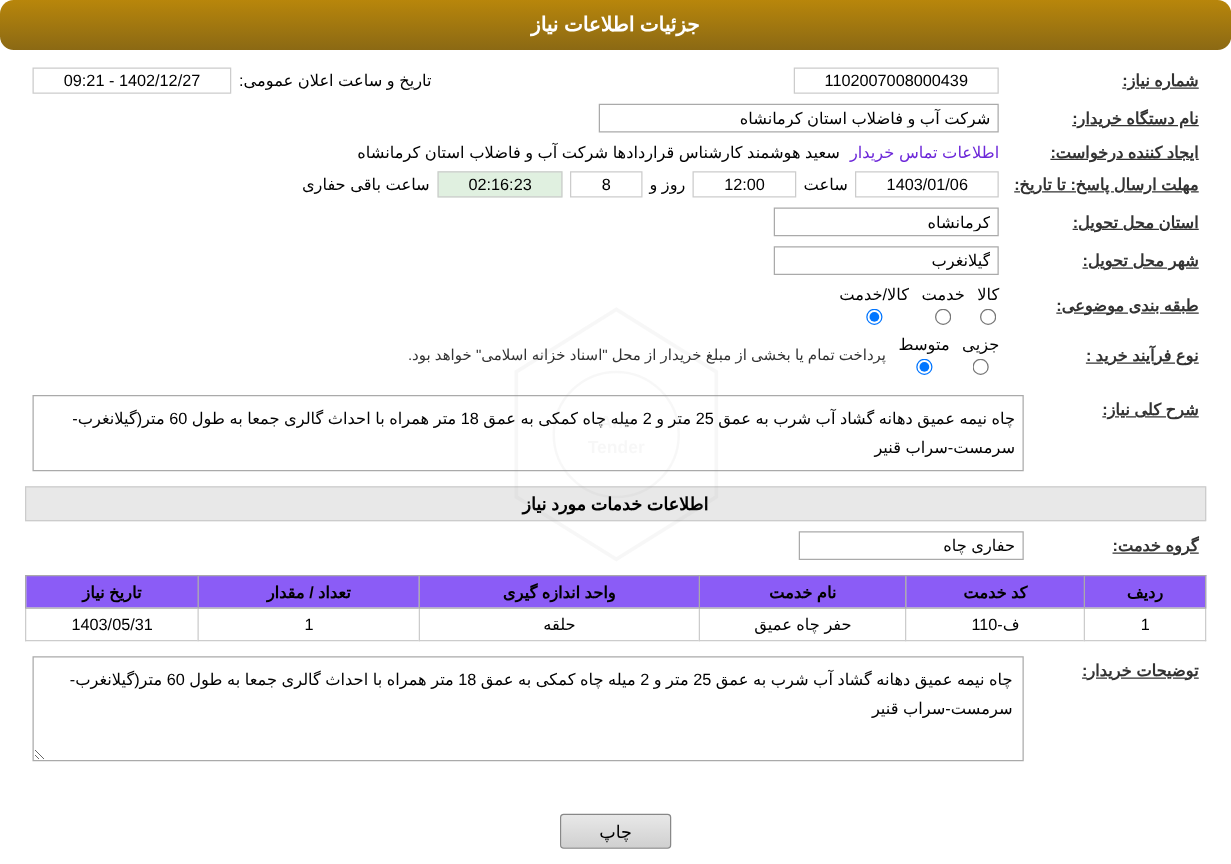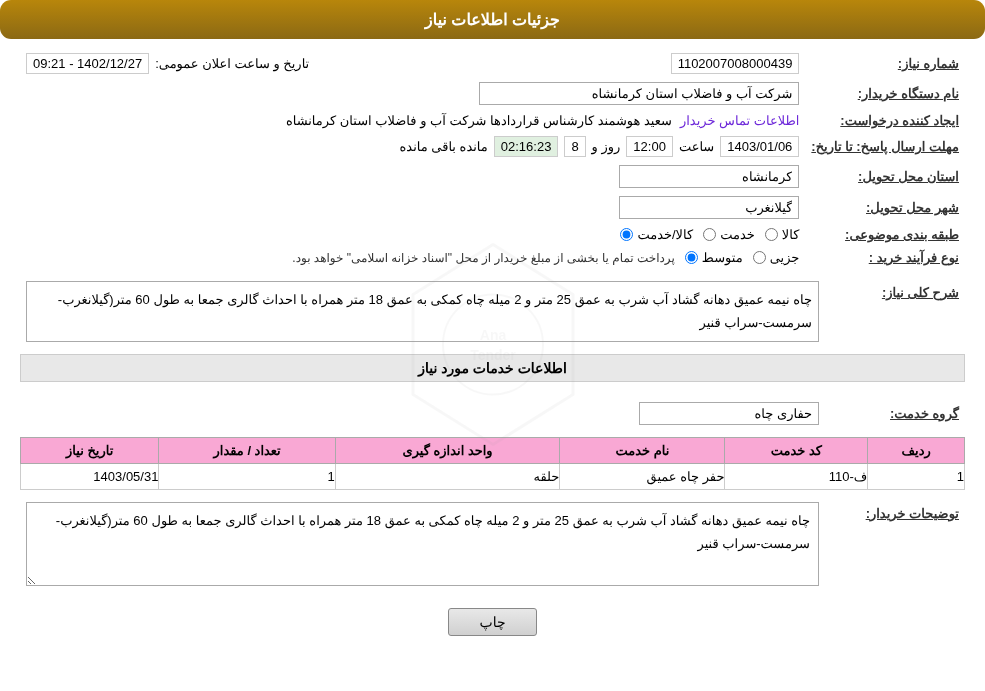--- a/index.html
+++ b/index.html
@@ -62,20 +62,21 @@
     .radio-row {
       display: flex;
       align-items: center;
       gap: 10px;
       direction: rtl;
     }
     .radio-item {
       display: flex;
       align-items: center;
       gap: 4px;
+      flex-direction: column;
     }
     .note-text {
       color: #333;
       font-size: 12px;
     }
     .description-box {
       border: 1px solid #aaa;
       background: #fff;
       padding: 6px;
       font-size: 13px;
@@ -85,37 +86,38 @@
       width: 100%;
       min-height: 55px;
     }
     .section-header {
       background: #e8e8e8;
       border: 1px solid #ccc;
       font-weight: bold;
       text-align: center;
       padding: 5px;
       font-size: 14px;
-      margin-bottom: 16px;
+      margin-bottom: 4px;
     }
     .services-table {
       width: 100%;
       border-collapse: collapse;
       margin-bottom: 8px;
     }
     .services-table th {
-      background: #f9a8d4;
+      background: #8b5cf6;
       border: 1px solid #aaa;
       padding: 5px 8px;
       text-align: center;
       font-weight: bold;
     }
     .services-table td {
       border: 1px solid #ccc;
       padding: 5px 0;
+      text-align: center;
     }
     .services-table tr:nth-child(even) td { background: #f9f9f9; }
     .buyer-notes-box {
       border: 1px solid #aaa;
       background: #fff;
       padding: 6px 8px;
       direction: rtl;
       text-align: right;
       line-height: 1.8;
       font-size: 13px;
@@ -130,41 +132,42 @@
       margin-top: 15px;
       margin-bottom: 10px;
     }
     .btn {
       padding: 5px 30px;
       font-size: 14px;
       font-family: Tahoma, Arial, sans-serif;
       cursor: pointer;
       border: 1px solid #888;
       border-radius: 3px;
+      margin-top: 20px;
     }
     .btn-print {
       background: linear-gradient(to bottom, #e8e8e8, #d0d0d0);
     }
     .btn-back {
       background: linear-gradient(to bottom, #f5c6c6, #e8a0a0);
     }
     .watermark {
       position: absolute;
       opacity: 0.07;
       left: 50%;
       top: 50%;
       transform: translate(-50%, -50%);
       pointer-events: none;
       font-weight: bold;
     }
     .page-relative { position: relative; }
     .border-box {
       border: 1px solid #ccc;
       display: inline-block;
-      padding: 2px 6px;
+      padding: 2px 24px;
       background: #fff;
     }
     textarea.buyer-notes-box {
       font-family: Tahoma, Arial, sans-serif;
       font-size: 13px;
     }
   </style>
 </head>
 <body>
 
@@ -213,21 +216,21 @@
       <tr>
         <td class="label-cell">مهلت ارسال پاسخ: تا تاریخ:</td>
         <td class="value-cell">
           <div style="display:flex; align-items:center; gap:6px; direction:rtl; flex-wrap:wrap;">
             <span class="border-box">1403/01/06</span>
             <span>ساعت</span>
             <span class="border-box">12:00</span>
             <span>روز و</span>
             <span class="border-box">8</span>
             <span class="border-box" style="background:#e0f0e0;">02:16:23</span>
-            <span>مانده باقی مانده</span>
+            <span>ساعت باقی حفاری</span>
           </div>
         </td>
       </tr>
       <tr>
         <td class="label-cell">استان محل تحویل:</td>
         <td class="value-cell">
           <input type="text" class="input-box input-medium" value="کرمانشاه" style="">
         </td>
       </tr>
       <tr>

